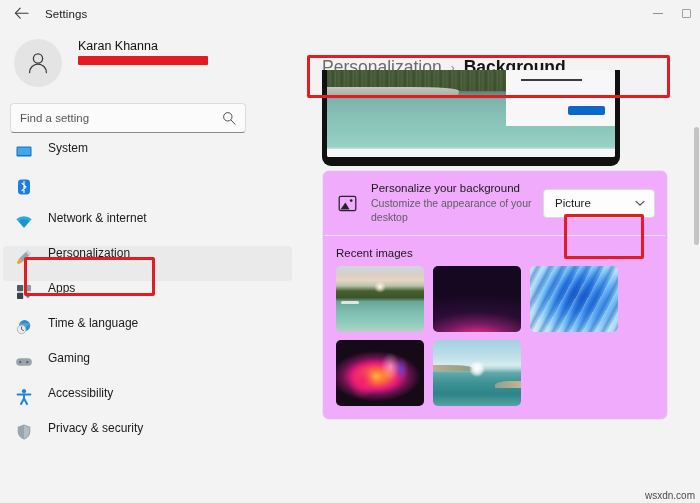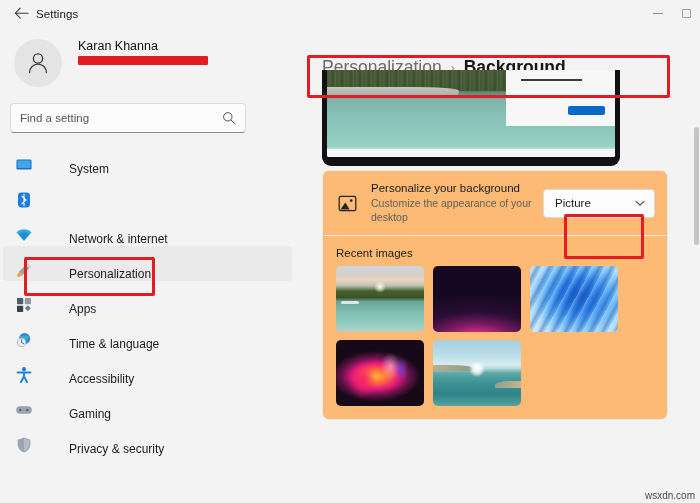--- a/index.html
+++ b/index.html
@@ -30,21 +30,21 @@
     width: 30px; height: 22px;
     margin-left: 6px;
     display: flex; align-items: center; justify-content: center;
     border-radius: 4px;
     cursor: pointer;
   }
   .back-btn svg { display: block; }
   .app-title {
     font-size: 11.5px;
     color: #1b1b1b;
-    margin-left: 0;
+    margin-left: 9px;
     letter-spacing: .1px;
   }
   .win-controls {
     position: absolute;
     right: 0; top: 0;
     height: 27px;
     display: flex;
   }
   .win-btn {
     width: 28px; height: 27px;
@@ -129,26 +129,25 @@
   }
   .search-wrap input::placeholder { color: #575757; }
 
   .navlist {
     margin-top: 8px;
   }
   .navitem {
     position: relative;
     height: 35px;
     display: flex;
-    align-items: flex-end;
+    align-items: flex-start;
     padding-left: 10px;
     margin: 0 8px 0 3px;
     border-radius: 4px;
     cursor: pointer;
-    gap: 21px;
   }
   .navitem.active { background: #eaeaea; }
   .nav-ico {
     width: 22px; height: 22px;
     flex: 0 0 22px;
     display: flex; align-items: center; justify-content: center;
     margin-right: 13px;
   }
   .nav-label {
     font-size: 12px;
@@ -265,21 +264,21 @@
   .screen .dialog-edge {
     position: absolute;
     right: 0; top: 0; width: 6%; height: 64%;
     background: linear-gradient(to bottom, #8e8b7c, #c9c5b6);
   }
 
   
   .card {
     margin: 0 0 0 14px;
     width: 346px;
-    background: #fdba74;
+    background: #f0abfc;
     border: 1px solid #e7e7e7;
     border-radius: 7px;
   }
   .card-row {
     display: flex;
     align-items: center;
     padding: 11px 12px 11px 13px;
     min-height: 60px;
   }
   .row-ico {
@@ -565,37 +564,37 @@
               <circle cx="6.6" cy="11.4" r="4.3" fill="#e8ecef" stroke="#9aa6b0" stroke-width=".7"></circle>
               <path d="M6.6 8.8 V11.5 L8.5 12.6" fill="none" stroke="#45515c" stroke-width=".9" stroke-linecap="round"></path>
             </svg>
           </span>
           <span class="nav-label">Time &amp; language</span>
         </div>
 
         <div class="navitem">
           <span class="nav-ico">
             <svg width="18" height="18" viewBox="0 0 18 18">
+              <rect x="1.2" y="5.2" width="15.6" height="7.6" rx="3.6" fill="#98a3ad"></rect>
+              <circle cx="5.2" cy="9" r="1.1" fill="#4b5560"></circle>
+              <circle cx="12.3" cy="9" r="1.1" fill="#4b5560"></circle>
+            </svg>
+          </span>
+          <span class="nav-label">Gaming</span>
+        </div>
+
+        <div class="navitem">
+          <span class="nav-ico">
+            <svg width="18" height="18" viewBox="0 0 18 18">
               <circle cx="9" cy="3.2" r="2.1" fill="#1e84d8"></circle>
               <path d="M2.6 6.6 H15.4" stroke="#1e84d8" stroke-width="2" stroke-linecap="round"></path>
               <path d="M9 6.4 V10.4 L6 16 M9 10.4 L12 16" fill="none" stroke="#1e84d8" stroke-width="2" stroke-linecap="round"></path>
             </svg>
           </span>
           <span class="nav-label">Accessibility</span>
-        </div>
-
-        <div class="navitem">
-          <span class="nav-ico">
-            <svg width="18" height="18" viewBox="0 0 18 18">
-              <rect x="1.2" y="5.2" width="15.6" height="7.6" rx="3.6" fill="#98a3ad"></rect>
-              <circle cx="5.2" cy="9" r="1.1" fill="#4b5560"></circle>
-              <circle cx="12.3" cy="9" r="1.1" fill="#4b5560"></circle>
-            </svg>
-          </span>
-          <span class="nav-label">Gaming</span>
         </div>
 
         <div class="navitem">
           <span class="nav-ico">
             <svg width="18" height="18" viewBox="0 0 18 18">
               <path d="M9 1.4 L15.3 3.8 V8.6 C15.3 12.3 12.6 15.3 9 16.6 C5.4 15.3 2.7 12.3 2.7 8.6 V3.8 Z" fill="#9aa5ae"></path>
               <path d="M9 2.6 L14.2 4.6 V8.6 C14.2 11.7 12 14.3 9 15.4 Z" fill="#b4bdc4"></path>
             </svg>
           </span>
           <span class="nav-label">Privacy &amp; security</span>

